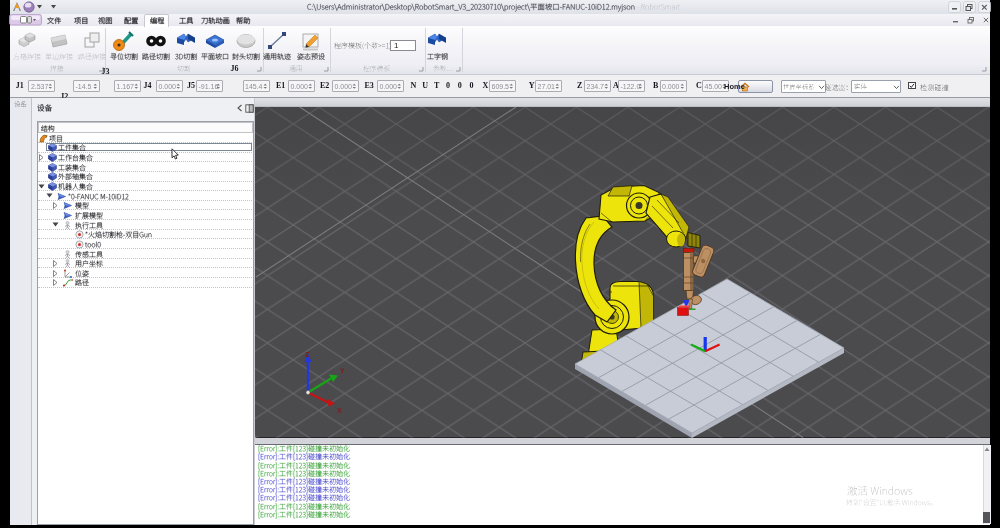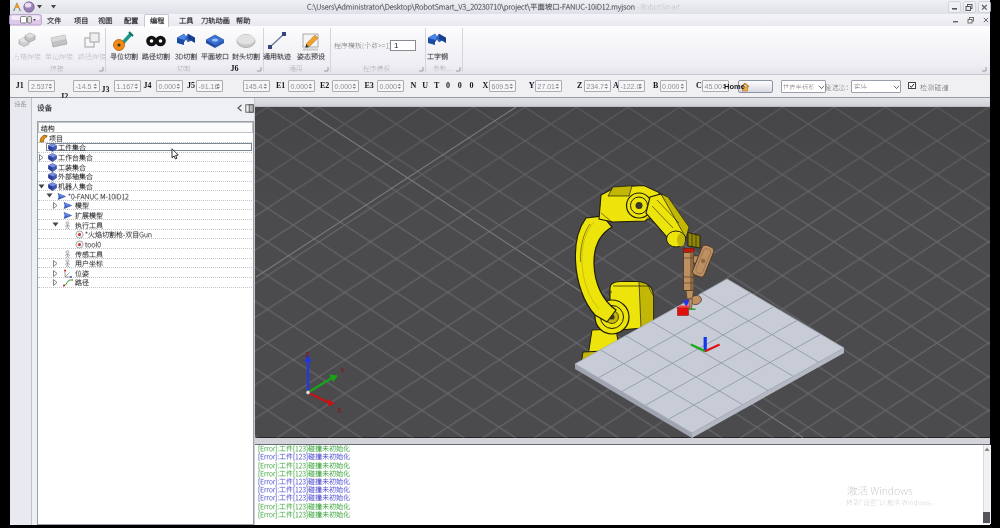--- a/index.html
+++ b/index.html
@@ -591,21 +591,21 @@
     <path d="M0.5 2.5 L4 2.5 L2.25 0.8 Z" fill="#777"></path>
     <path d="M0.5 4 L4 4 L2.25 5.7 Z" fill="#777"></path>
   </svg>
 <div style="position:absolute;left:60.3px;top:92px;font:bold 8px 'Liberation Serif',serif;color:#16161e;white-space:pre;">J2</div>
 <div style="position:absolute;left:73.0px;top:80px;width:27.0px;height:12px;background:#f6f6f8;border:1px solid #ababb4;border-radius:1px"></div>
 <div style="position:absolute;left:75.5px;top:82.5px;font:normal 7.0px 'Liberation Sans',sans-serif;color:#8e8e96;white-space:pre;">-14.5</div>
 <svg style="position:absolute;left:93.0px;top:83px" width="5" height="7">
     <path d="M0.5 2.5 L4 2.5 L2.25 0.8 Z" fill="#777"></path>
     <path d="M0.5 4 L4 4 L2.25 5.7 Z" fill="#777"></path>
   </svg>
-<div style="position:absolute;left:101.5px;top:85px;font:bold 8px 'Liberation Serif',serif;color:#16161e;white-space:pre;">J3</div>
+<div style="position:absolute;left:101.5px;top:67px;font:bold 8px 'Liberation Serif',serif;color:#16161e;white-space:pre;">J3</div>
 <div style="position:absolute;left:114.0px;top:80px;width:27.0px;height:12px;background:#f6f6f8;border:1px solid #ababb4;border-radius:1px"></div>
 <div style="position:absolute;left:116.5px;top:82.5px;font:normal 7.0px 'Liberation Sans',sans-serif;color:#8e8e96;white-space:pre;">1.167</div>
 <svg style="position:absolute;left:134.0px;top:83px" width="5" height="7">
     <path d="M0.5 2.5 L4 2.5 L2.25 0.8 Z" fill="#777"></path>
     <path d="M0.5 4 L4 4 L2.25 5.7 Z" fill="#777"></path>
   </svg>
 <div style="position:absolute;left:143.5px;top:80.5px;font:bold 8px 'Liberation Serif',serif;color:#16161e;white-space:pre;">J4</div>
 <div style="position:absolute;left:156.0px;top:80px;width:27.0px;height:12px;background:#f6f6f8;border:1px solid #ababb4;border-radius:1px"></div>
 <div style="position:absolute;left:158.5px;top:82.5px;font:normal 7.0px 'Liberation Sans',sans-serif;color:#8e8e96;white-space:pre;">0.000</div>
 <svg style="position:absolute;left:176.0px;top:83px" width="5" height="7">

